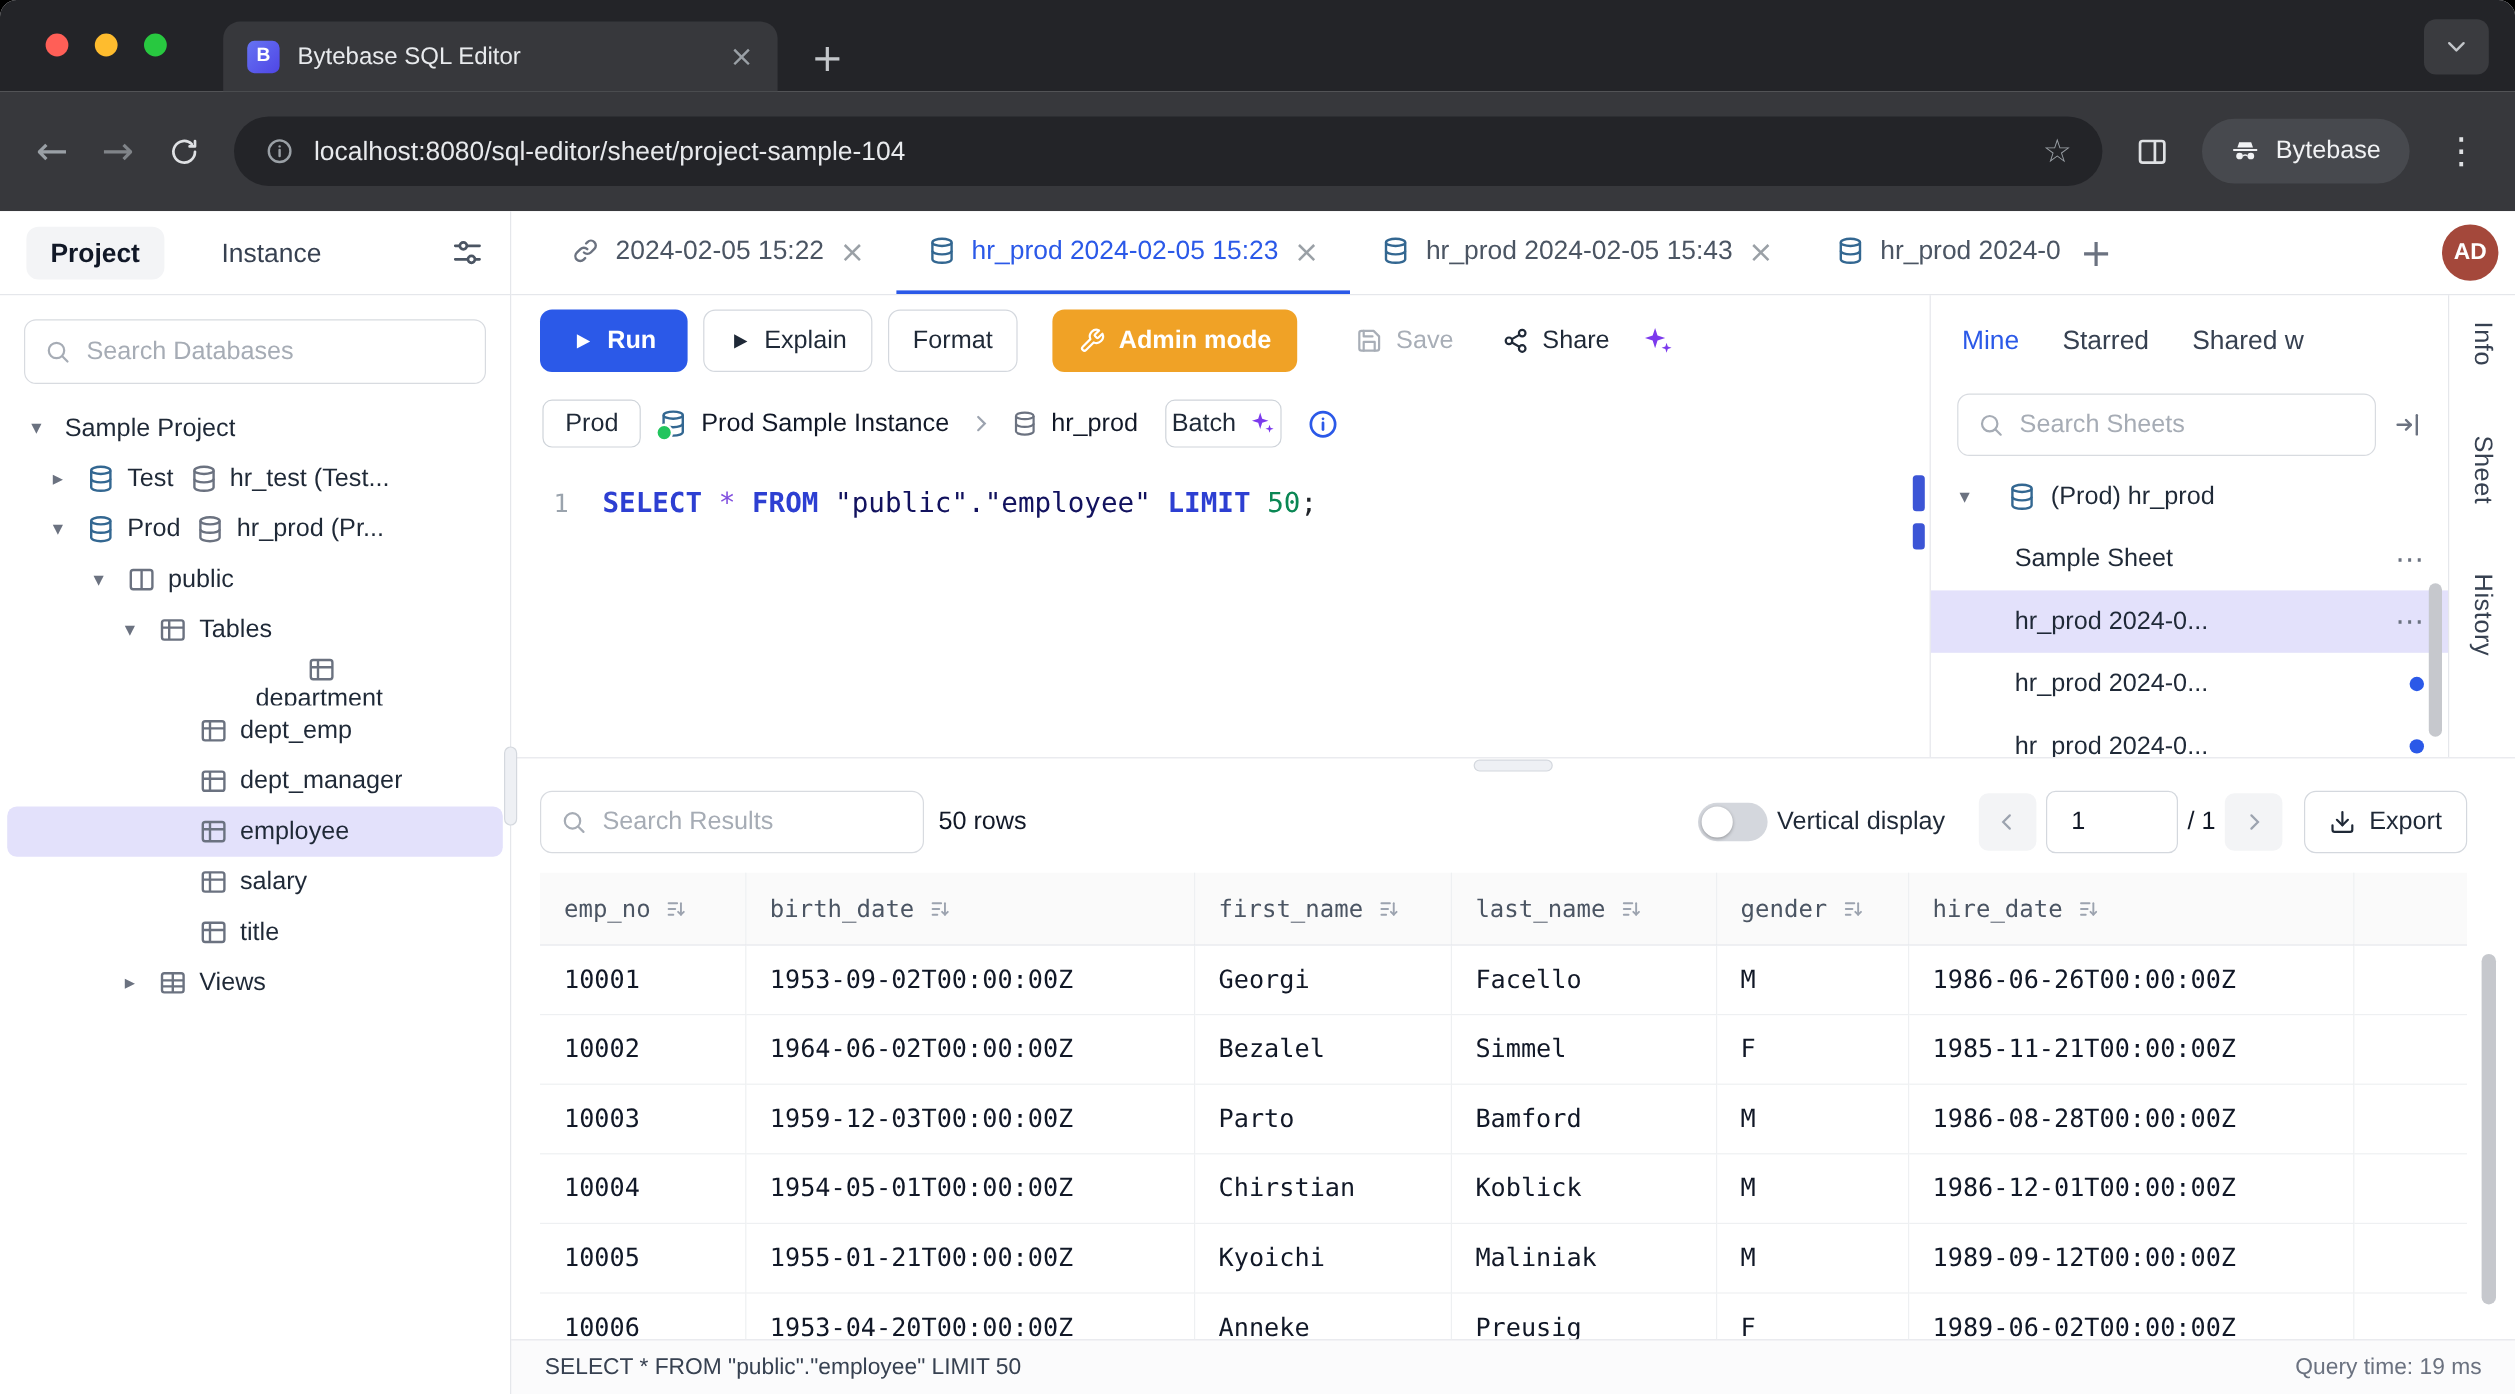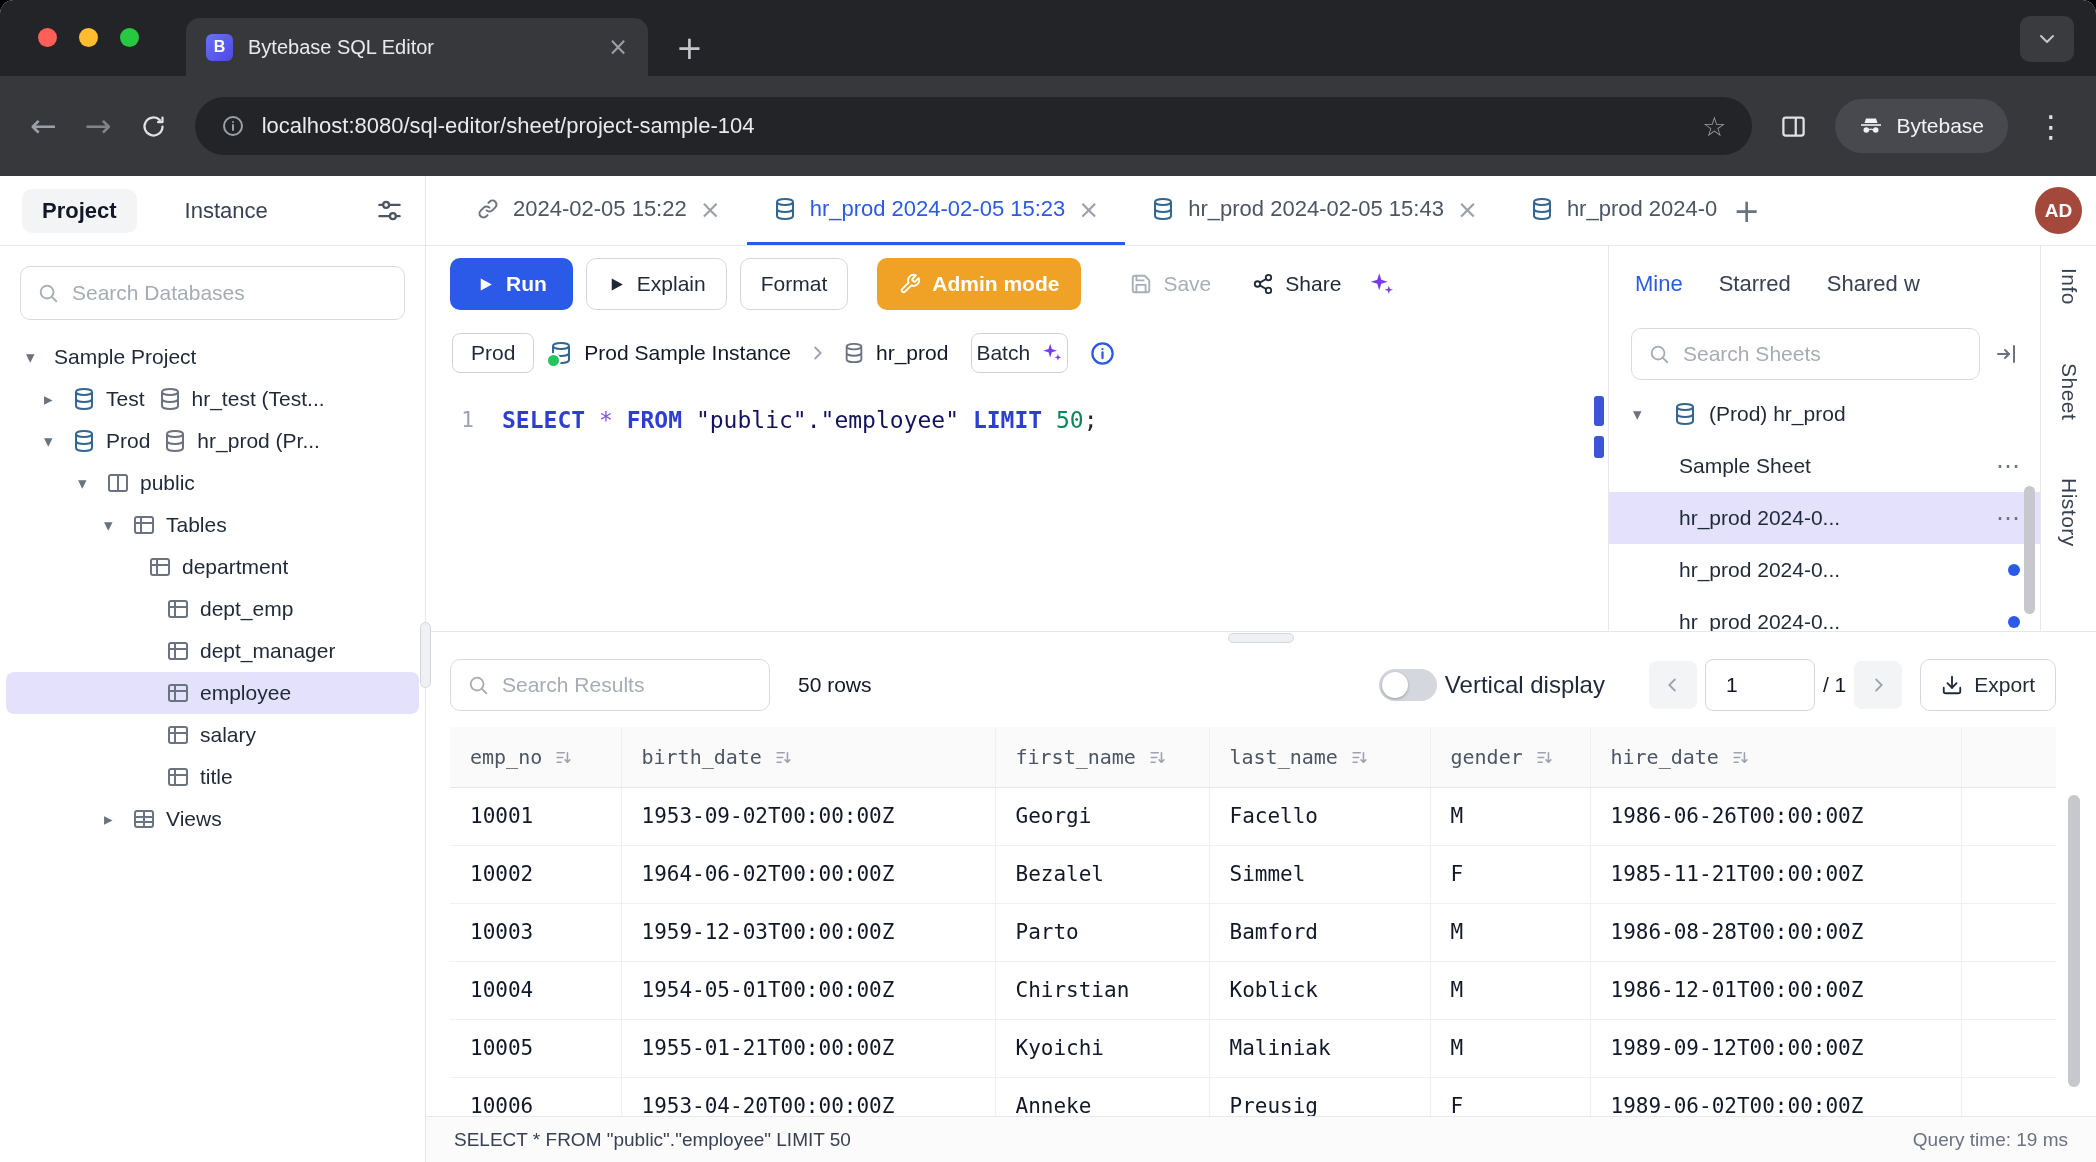--- a/index.html
+++ b/index.html
@@ -128,24 +128,24 @@
 .rail-tab{writing-mode:vertical-rl;font-size:21px;color:#374151;letter-spacing:.5px}
 
 
 .h-divider{height:12px;border-top:1px solid #e5e7eb;position:relative;background:#fff}
 .drag-pill{position:absolute;left:calc(50% - 33px);top:1px;width:66px;height:10px;border-radius:6px;background:#eef0f4;border:1px solid #d4d8de}
 
 
 .results{flex:1;display:flex;flex-direction:column;min-height:0;position:relative}
 .controls{height:84px;display:flex;align-items:center;gap:8px;padding:0 40px 0 24px}
 .controls .searchbox{width:320px;height:52px}
-.rowcount{font-size:21px;color:#111827;margin-left:20px}
+.rowcount{font-size:21px;color:#111827;margin-left:4px}
 .toggle{width:58px;height:32px;border-radius:16px;background:#d4d7dd;position:relative;flex:none}
 .knob{position:absolute;left:3px;top:3px;width:26px;height:26px;border-radius:50%;background:#fff;box-shadow:0 1px 3px rgba(0,0,0,.3)}
-.toggle-label{font-size:24px;color:#1f2937;margin-right:36px}
+.toggle-label{font-size:21px;color:#1f2937;margin-right:20px}
 .pag{width:48px;height:48px;border:0;border-radius:8px;background:#f3f4f6;display:flex;align-items:center;justify-content:center;color:#9ca3af}
 .page-input{width:110px;height:52px;border:1px solid #d4d8de;border-radius:8px;font-size:21px;color:#111827;padding-left:20px;font-family:"Liberation Sans",sans-serif;outline:0}
 .page-total{font-size:21px;color:#111827}
 .export{margin-left:10px}
 .table-wrap{flex:1;overflow:hidden;margin:0 40px 0 24px}
 table.rtable{border-collapse:collapse;table-layout:fixed;width:100%;font-family:"DejaVu Sans Mono",monospace}
 .rtable th{height:60px;background:#fafafa;font-weight:normal;font-size:20px;color:#4b5563;text-align:left;padding-left:20px;border-bottom:1px solid #e5e7eb;border-right:1px solid #eef0f2;white-space:nowrap}
 .rtable th .sortwrap{display:inline-flex;width:19px;height:19px;margin-left:12px;color:#9ca3af;vertical-align:-3px}
 .rtable td{height:58px;font-size:21px;color:#111827;padding-left:20px;border-bottom:1px solid #eef0f2;border-right:1px solid #eef0f2;white-space:nowrap}
 .rtable .filler{border-right:0}
@@ -303,21 +303,21 @@
           <div class="tree-row" style="padding-left: 104px;">
             <span class="tri">▾</span>
             <span class="icon tree-ic ">
               <svg viewBox="0 0 24 24" fill="none" stroke="currentColor" stroke-width="2">
                 <rect x="3" y="4" width="18" height="16" rx="2"></rect>
                 <path d="M3 10h18M9 4v16"></path>
               </svg>
             </span>
             <span class="tree-label">Tables</span>
           </div>
-          <div class="tree-row" style="padding-left: 120px;">
+          <div class="tree-row" style="padding-left: 120px; flex-direction: column;">
             <span class="tri"></span>
             <span class="icon tree-ic ">
               <svg viewBox="0 0 24 24" fill="none" stroke="currentColor" stroke-width="2">
                 <rect x="3" y="4" width="18" height="16" rx="2"></rect>
                 <path d="M3 10h18M9 4v16"></path>
               </svg>
             </span>
             <span class="tree-label">department</span>
           </div>
           <div class="tree-row" style="padding-left: 138px;">

